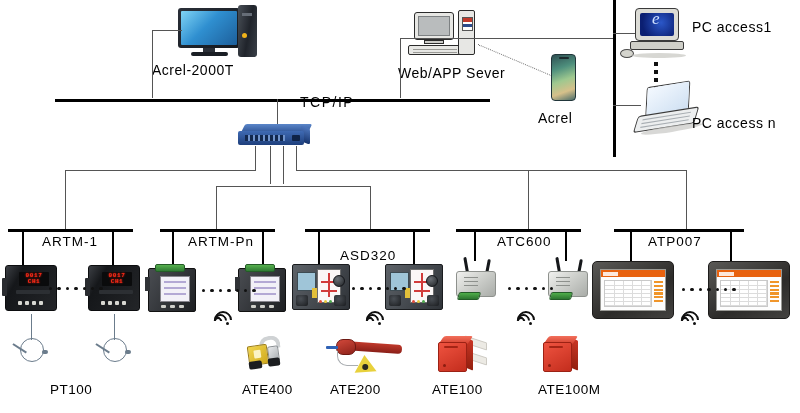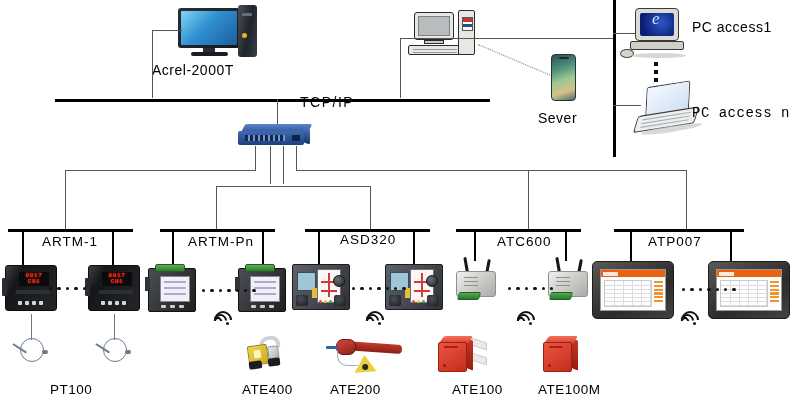--- a/index.html
+++ b/index.html
@@ -262,30 +262,31 @@
   <div class="ws" style="left:408px;top:12px;">
     <div class="m">
         <i></i>
       </div>
       <div class="st"></div>
       <div class="kb"></div>
     <div class="tw">
         <i></i>
       </div>
   </div>
+  <div class="lbl lbl-node" style="left:398px;top:65px;">Web/APP Sever</div>
 
   <div class="vline" style="left:400px;top:38px;height:60px;"></div>
   <div class="hline" style="left:400px;top:38px;width:78px;"></div>
 
   <div class="hline" style="left:478px;top:38px;width:136px;"></div>
 
   <div class="dashline" style="left:478px;top:44px;width:80px;transform:rotate(23deg);"></div>
 
   <div class="phone" style="left:551px;top:54px;"></div>
-  <div class="lbl lbl-node" style="left:538px;top:110px;">Sever</div>
+  <div class="lbl lbl-node" style="left:538px;top:110px;">Acrel</div>
 
   <div class="vbus" style="left:613px;top:0px;height:157px;"></div>
 
   <div class="crt" style="left:630px;top:8px;">
     <div class="m">
         <i></i>
       </div>
       <div class="b"></div>
       <div class="mo"></div>
       <div class="sh"></div>
@@ -301,21 +302,21 @@
   </div>
 
   <div class="lap" style="left:630px;top:90px;">
     <div class="sc">
         <i></i>
       </div>
       <div class="kb"></div>
       <div class="sh"></div>
   </div>
   <div class="hline" style="left:613px;top:105px;width:28px;"></div>
-  <div class="lbl lbl-node" style="left:692px;top:105px;font-family:Liberation Mono, monospace;">PC access n</div>
+  <div class="lbl lbl-node" style="left:692px;top:115px;">PC access n</div>
 
   <div class="lbl lbl-tcp" style="left:300px;top:94px;">TCP/IP</div>
   <div class="hbus" style="left:55px;top:99px;width:435px;"></div>
 
   <div class="vline" style="left:277px;top:99px;height:26px;"></div>
 
   <div class="sw" style="left:238px;top:124px;">
     <div class="top"></div>
       <div class="side"></div>
       <div class="face"></div>
@@ -342,21 +343,21 @@
   <div class="lbl lbl-grp" style="left:42px;top:234px;">ARTM-1</div>
   <div class="vline-dk" style="left:22px;top:229px;height:36px;"></div>
   <div class="vline-dk" style="left:112px;top:229px;height:36px;"></div>
 
   <div class="hbus" style="left:160px;top:229px;width:115px;"></div>
   <div class="lbl lbl-grp" style="left:188px;top:234px;">ARTM-Pn</div>
   <div class="vline-dk" style="left:172px;top:229px;height:36px;"></div>
   <div class="vline-dk" style="left:262px;top:229px;height:36px;"></div>
 
   <div class="hbus" style="left:305px;top:229px;width:125px;"></div>
-  <div class="lbl lbl-grp" style="left:340px;top:232px;">ASD320</div>
+  <div class="lbl lbl-grp" style="left:340px;top:248px;">ASD320</div>
   <div class="vline-dk" style="left:318px;top:229px;height:36px;"></div>
   <div class="vline-dk" style="left:413px;top:229px;height:36px;"></div>
 
   <div class="hbus" style="left:456px;top:229px;width:125px;"></div>
   <div class="lbl lbl-grp" style="left:497px;top:234px;">ATC600</div>
   <div class="vline-dk" style="left:474px;top:229px;height:32px;"></div>
   <div class="vline-dk" style="left:565px;top:229px;height:32px;"></div>
 
   <div class="hbus" style="left:614px;top:229px;width:130px;"></div>
   <div class="lbl lbl-grp" style="left:648px;top:234px;">ATP007</div>
@@ -584,21 +585,21 @@
 
   <div class="redbox" style="left:438px;top:336px;">
     <div class="fork">
         <i></i>
         <i></i>
       </div>
     <div class="side"></div>
       <div class="top"></div>
       <div class="front"></div>
   </div>
-  <div class="lbl lbl-sensor" style="left:452px;top:382px;">ATE100</div>
+  <div class="lbl lbl-sensor" style="left:432px;top:382px;">ATE100</div>
 
   <div class="redbox" style="left:543px;top:336px;">
     <div class="side"></div>
       <div class="top"></div>
       <div class="front"></div>
   </div>
   <div class="lbl lbl-sensor" style="left:538px;top:382px;">ATE100M</div>
 
 </div>
 

